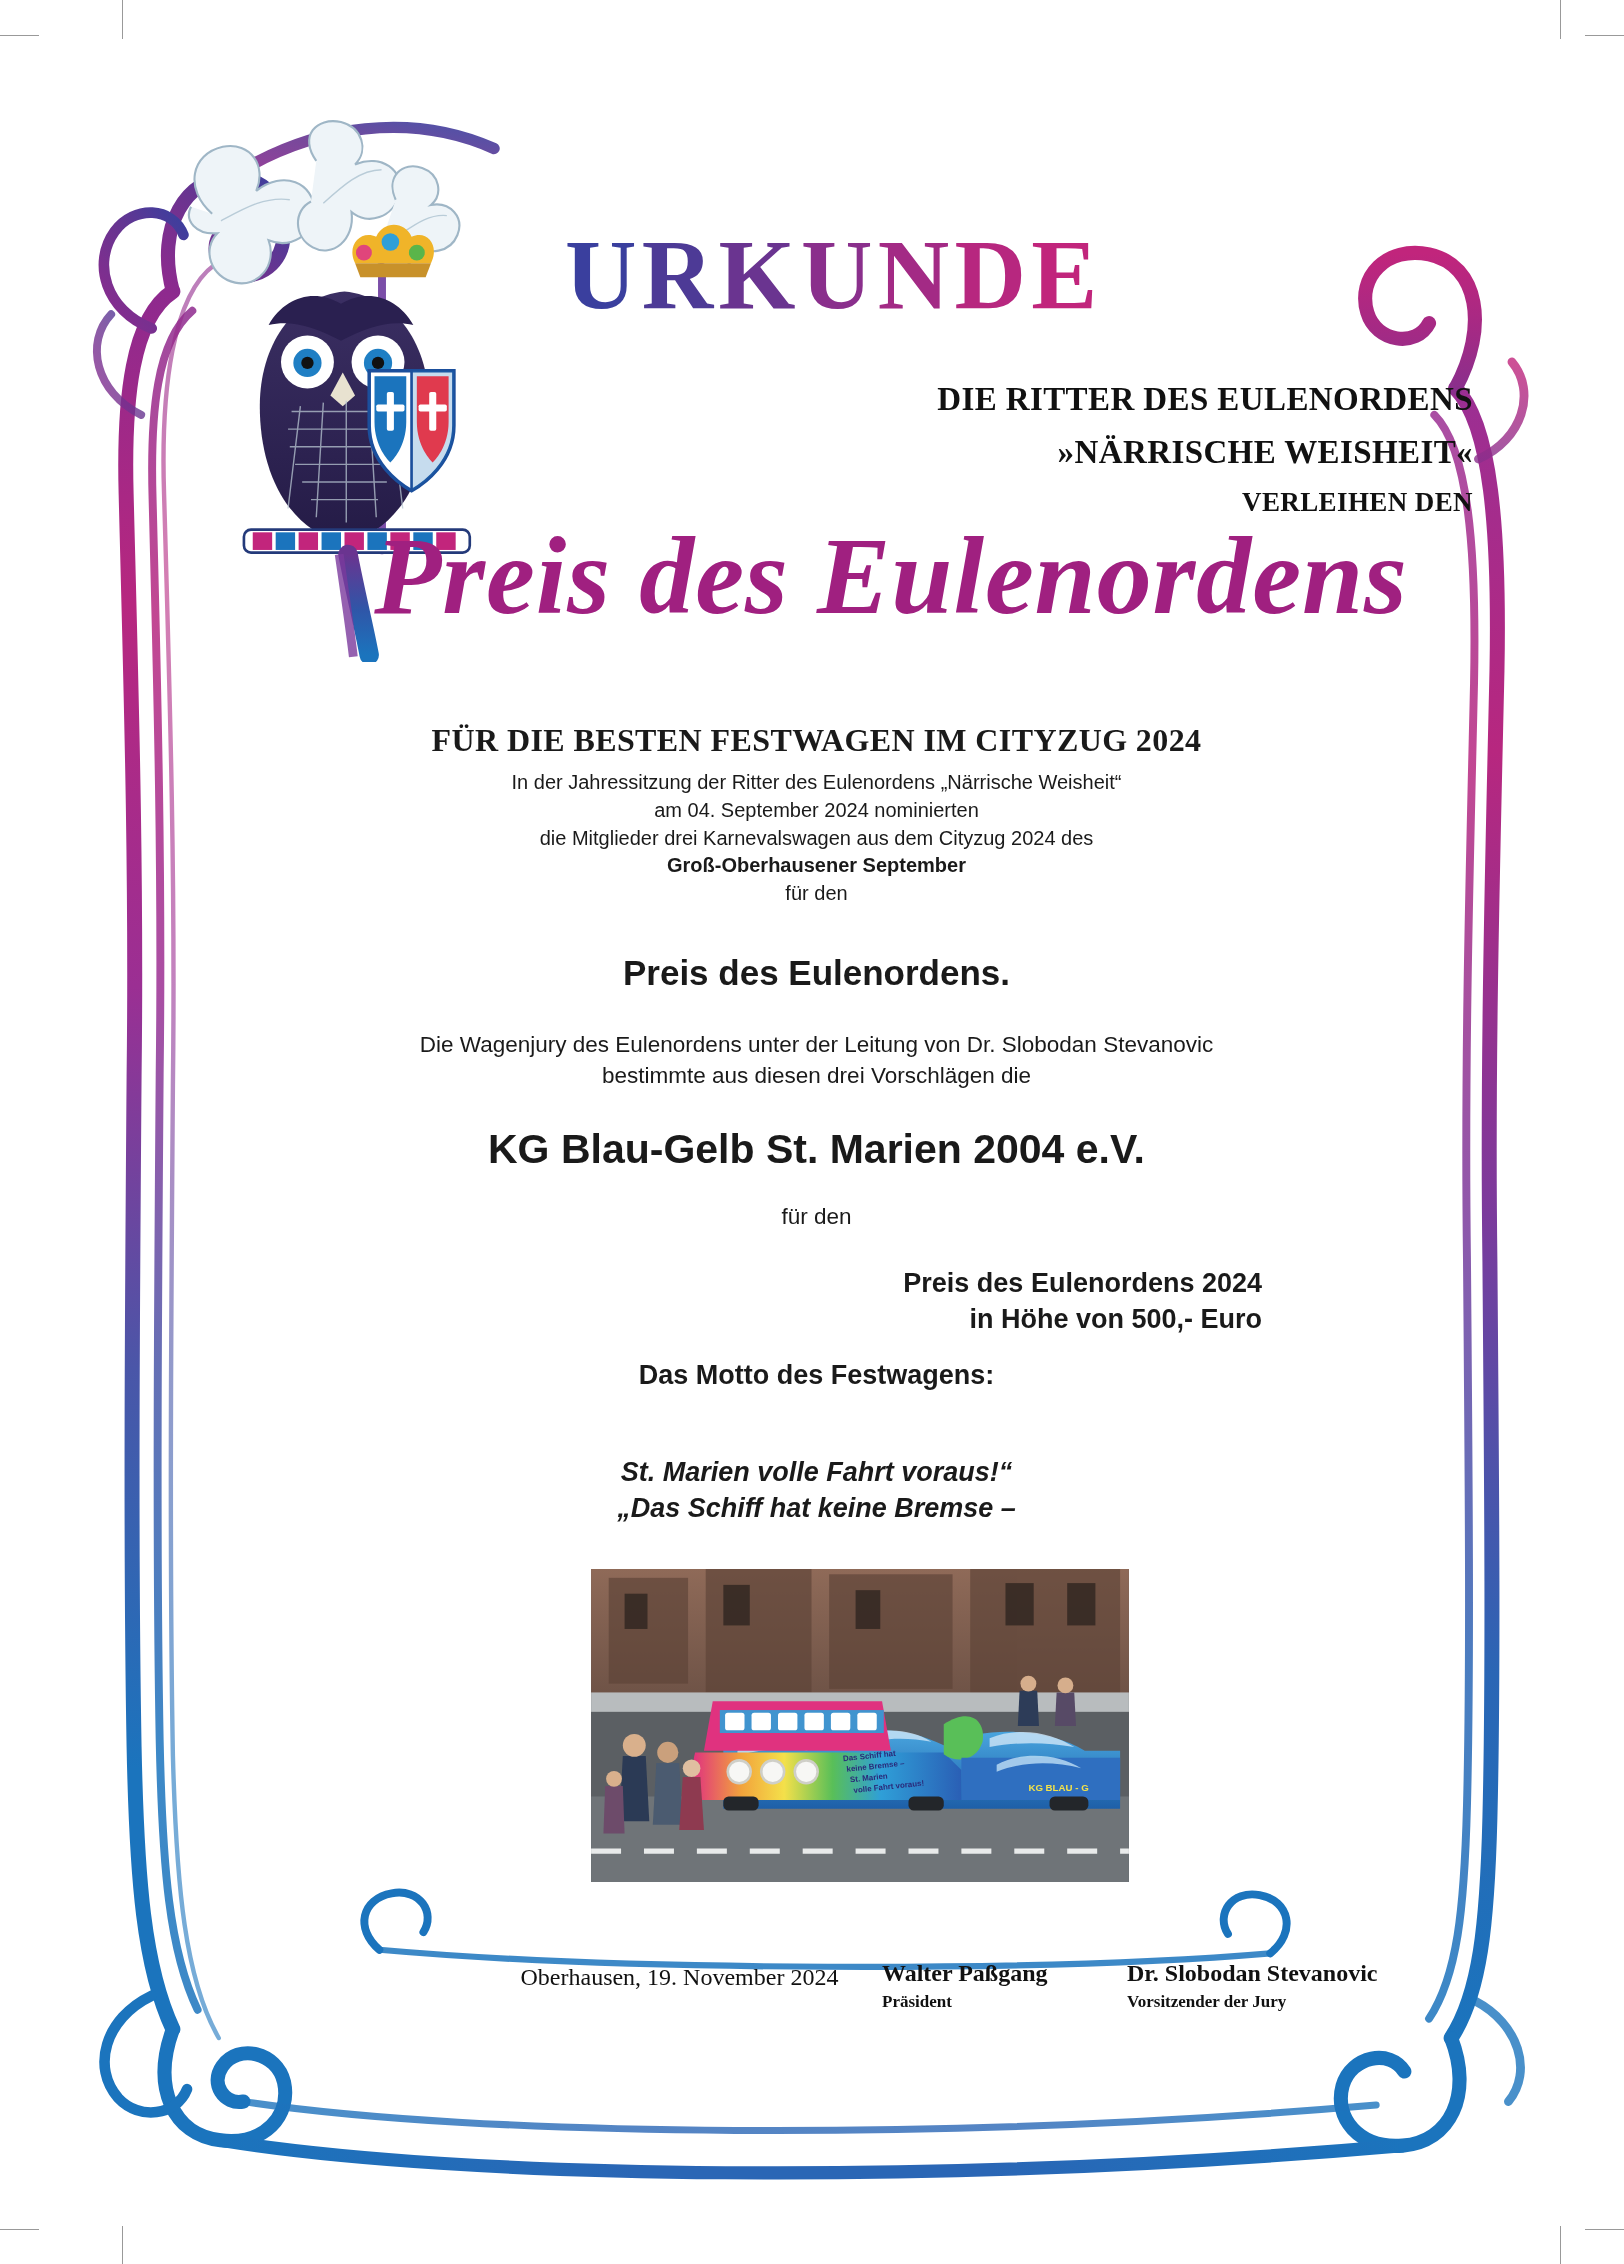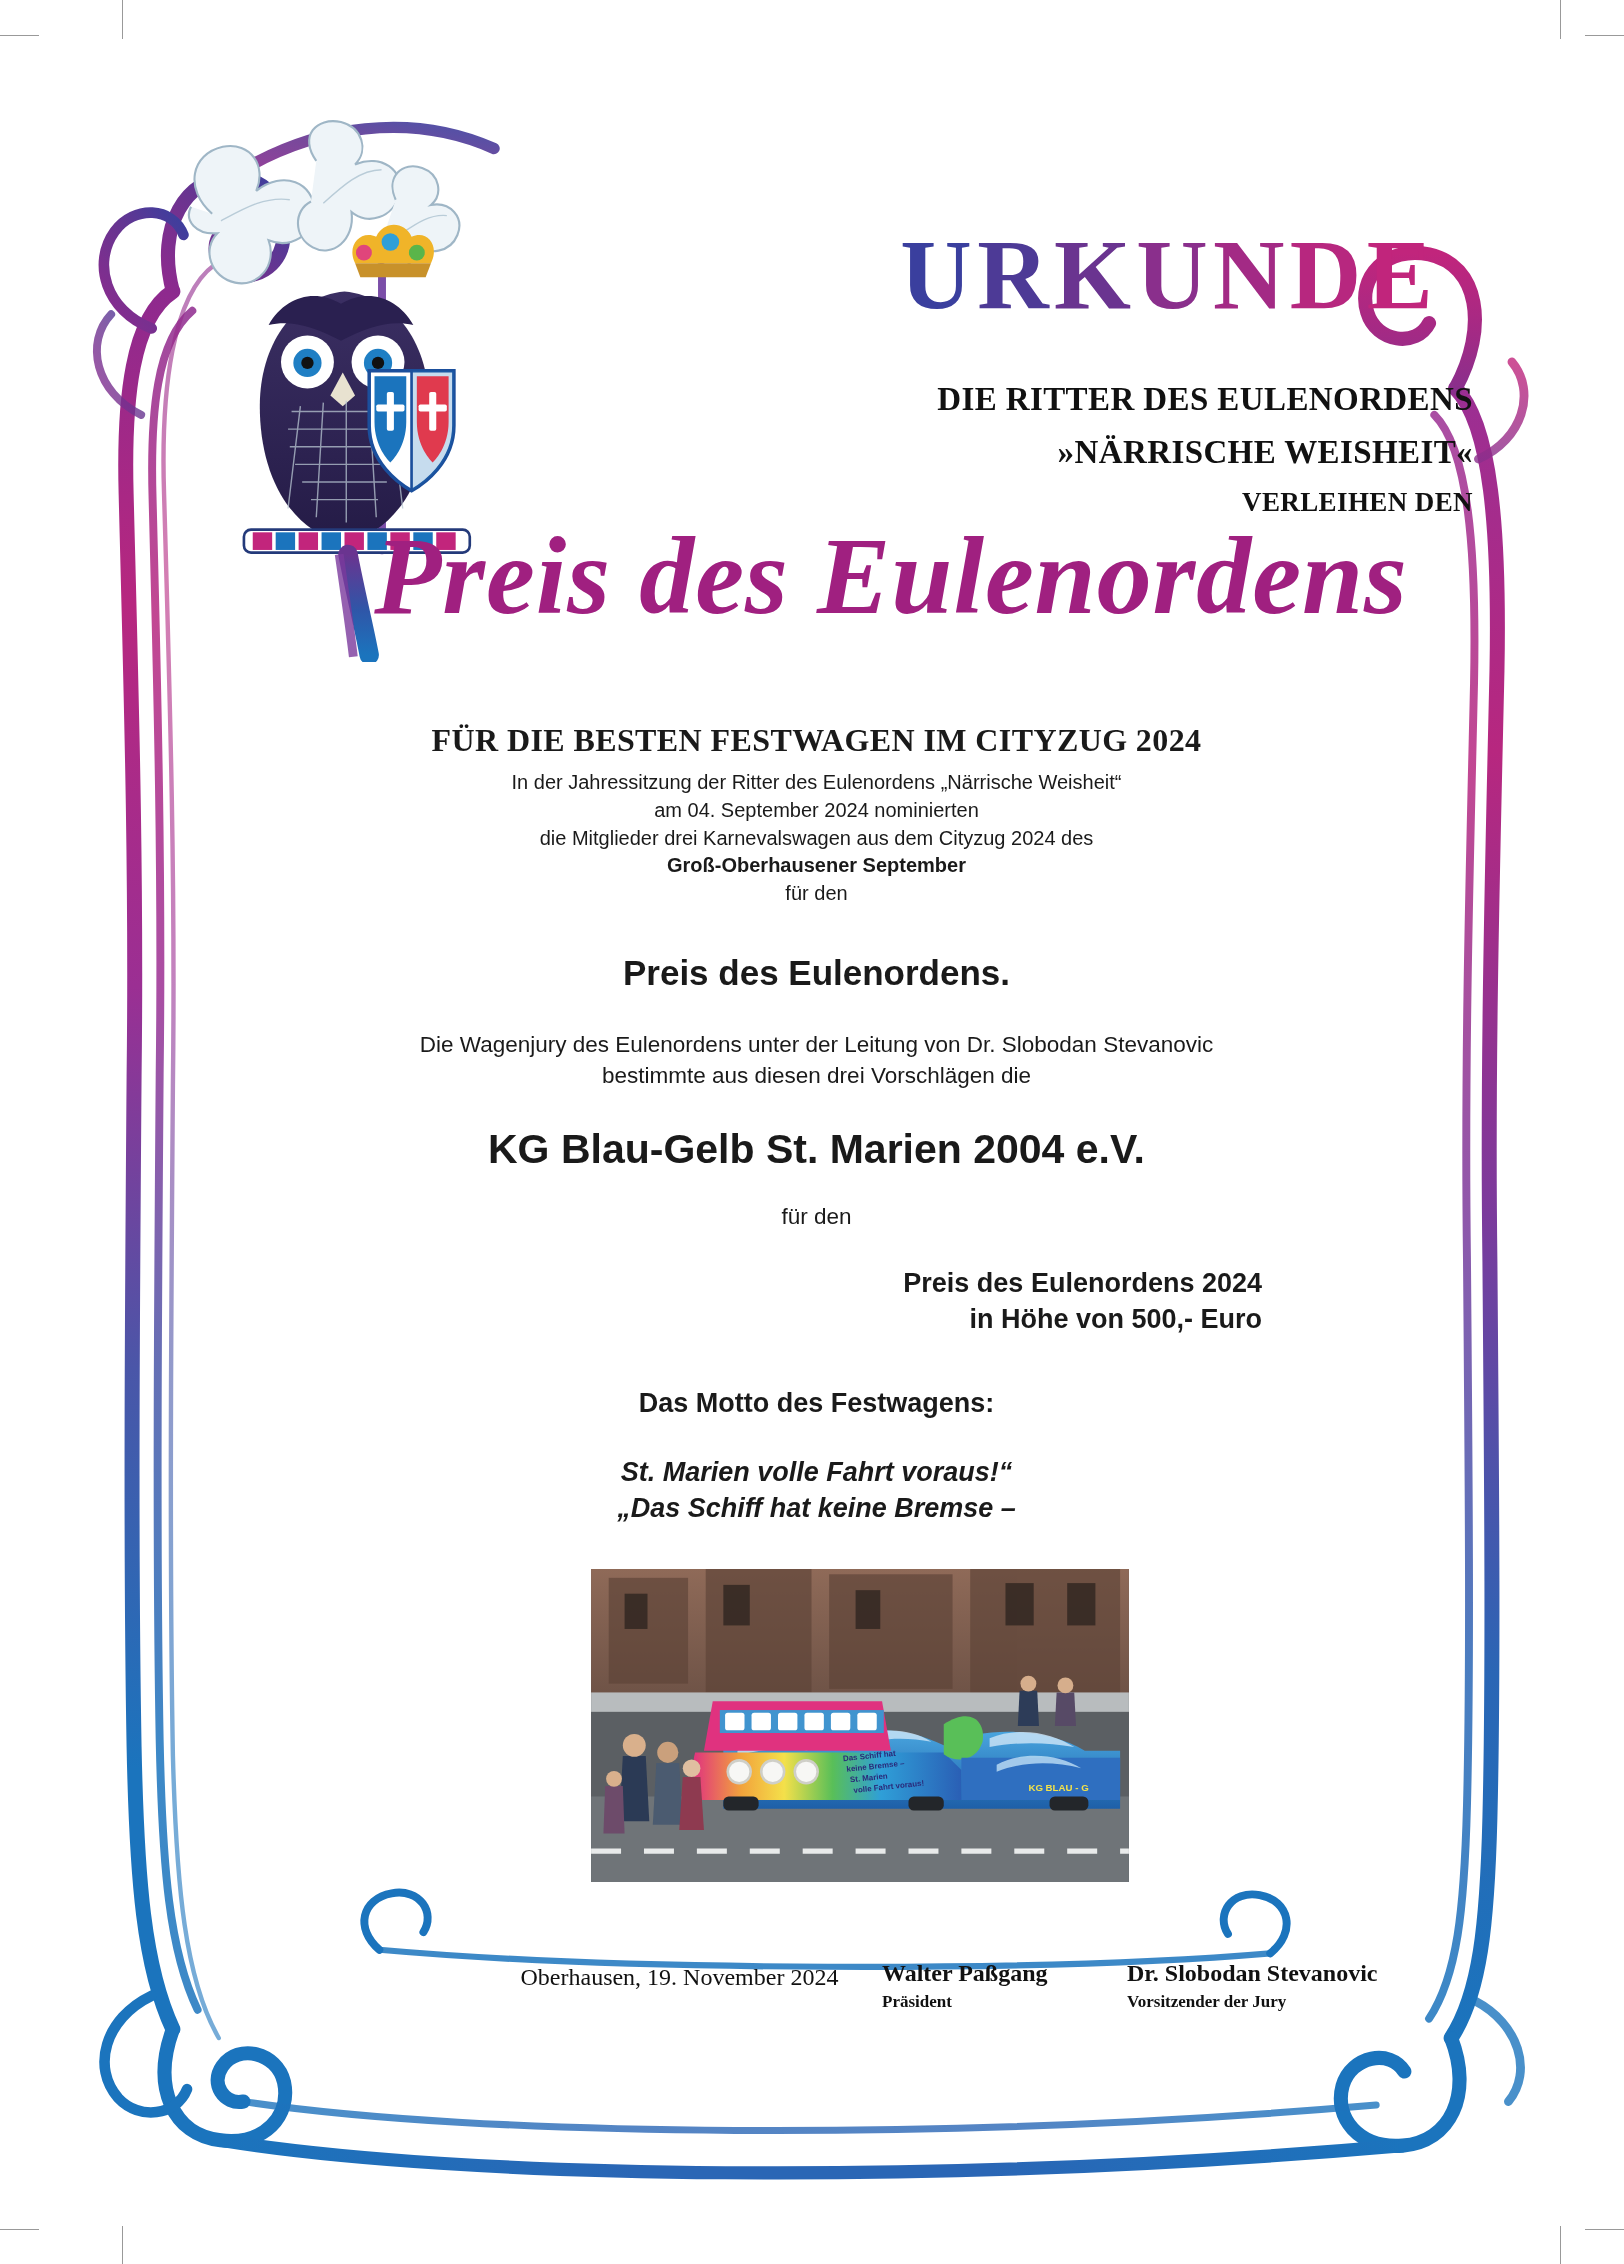--- a/index.html
+++ b/index.html
@@ -47,21 +47,21 @@
     width: 371px;
     height: 547px;
   }
 
   
   #urkunde-title {
     position: absolute;
     left: 565px;
     top: 225px;
     width: 873px;
-    text-align: right;
+    text-align: left;
     font-family: "Liberation Serif", serif;
     font-size: 99px;
     font-weight: bold;
     letter-spacing: 5.3px;
     line-height: 1;
   }
   #urkunde-title .l1 { color: #3a3f9e; }
   #urkunde-title .l2 { color: #4d3a96; }
   #urkunde-title .l3 { color: #6a3490; }
   #urkunde-title .l4 { color: #8a2f8c; }
@@ -137,21 +137,21 @@
     font-size: 22.5px;
   }
   #prize {
     top: 1265px;
     font-size: 27px;
     font-weight: bold;
     line-height: 1.35;
     text-align: right;
   }
   #motto-label {
-    top: 1388px;
+    top: 1360px;
     font-size: 27px;
     font-weight: bold;
   }
   #motto {
     top: 1454px;
     font-size: 27px;
     font-weight: bold;
     font-style: italic;
     line-height: 1.35;
   }

